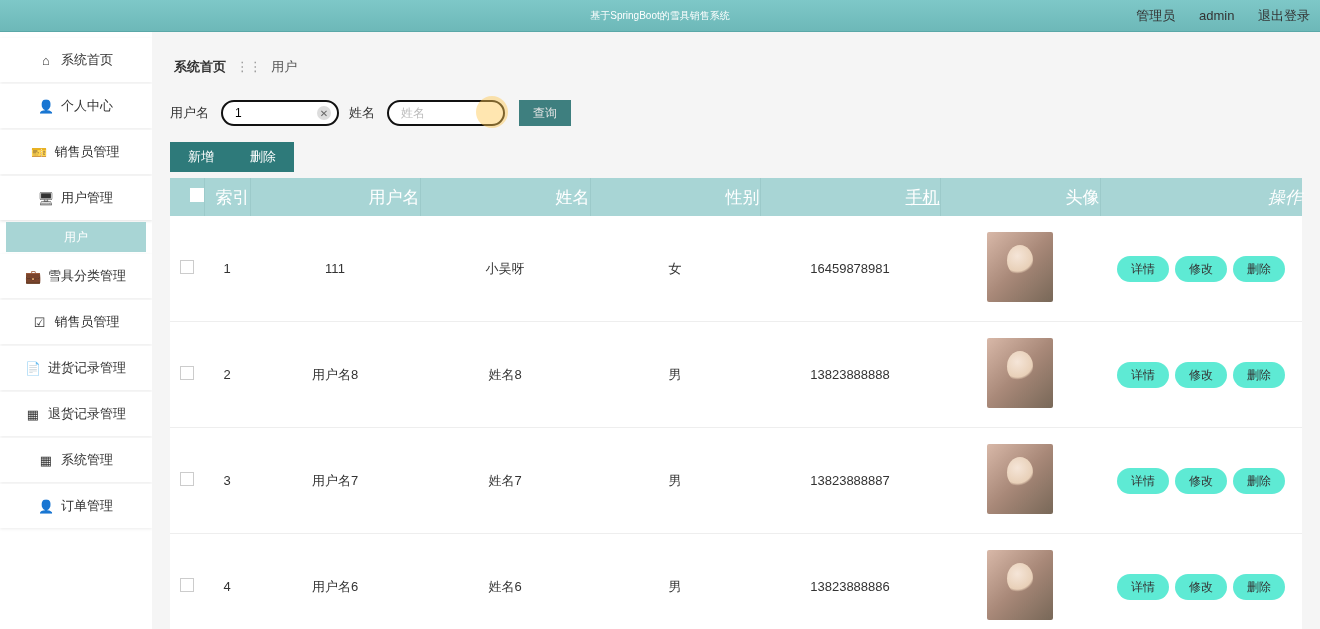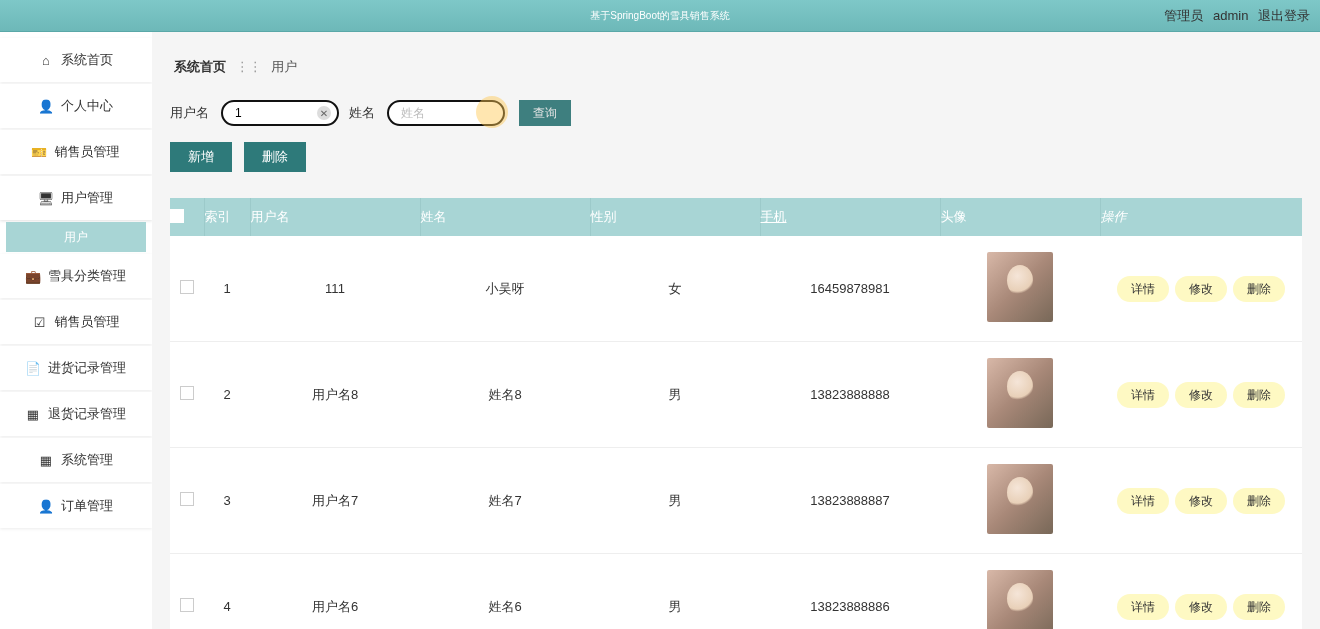--- a/index.html
+++ b/index.html
@@ -1,21 +1,21 @@
 <!DOCTYPE html>
 <html><head>
 <meta charset="utf-8">
 <style>
 * { margin: 0; padding: 0; box-sizing: border-box; }
 body { font-family: "Microsoft YaHei", Arial, sans-serif; font-size: 13px; background: #f5f5f5; width: 1320px; height: 629px; overflow: hidden; }
 
 .header { height: 32px; background: linear-gradient(to bottom, #7ec8c8, #6db8b8); color: #fff; display: flex; align-items: center; position: relative; border-bottom: 1px solid #5aa8a8; }
 .header-title { position: absolute; left: 50%; transform: translateX(-50%); font-size: 10px; font-weight: 400; }
 .header-right { position: absolute; right: 10px; color: #333; font-size: 13px; }
-.header-right span { margin-left: 6px; cursor: pointer; }
+.header-right span { margin-left: 20px; cursor: pointer; }
 
 .container { display: flex; height: calc(100% - 32px); }
 
 .sidebar { width: 152px; background: #fff; padding-top: 6px; }
 .sidebar-item { height: 44px; display: flex; align-items: center; justify-content: center; gap: 8px; cursor: pointer; font-size: 13px; color: #333; background: #fff; margin-bottom: 2px; box-shadow: 0 1px 3px rgba(0,0,0,0.08); }
 .sidebar-item.active-group { box-shadow: 0 1px 3px rgba(0,0,0,0.12); }
 .sidebar-sub { height: 30px; background: #a8d5d5; color: #fff; display: flex; align-items: center; justify-content: center; font-size: 12px; cursor: pointer; margin: 2px 6px; }
 .sidebar .ico { width: 14px; height: 14px; display: inline-flex; align-items: center; justify-content: center; color: #333; }
 
 .main { flex: 1; padding: 20px 18px; overflow: auto; background: #f5f5f5; }
@@ -26,32 +26,32 @@
 
 .filter-bar { display: flex; align-items: center; gap: 10px; padding: 10px 0 16px; position: relative; }
 .filter-label { font-size: 13px; color: #333; margin-right: 2px; }
 .pill-input { position: relative; }
 .pill-input input { height: 26px; width: 118px; border: 2px solid #111; border-radius: 14px; padding: 0 26px 0 12px; font-size: 12px; outline: none; }
 .pill-input .clear { position: absolute; right: 8px; top: 50%; transform: translateY(-50%); width: 14px; height: 14px; border-radius: 50%; background: #ddd; color: #666; font-size: 10px; display: flex; align-items: center; justify-content: center; cursor: pointer; }
 .pill-input input::placeholder { color: #bbb; }
 .search-btn { height: 26px; padding: 0 14px; background: #3e7f7f; color: #e5e5e5; border: none; font-size: 12px; cursor: pointer; margin-left: 4px; }
 .search-highlight { position: absolute; left: 306px; top: 6px; width: 32px; height: 32px; border-radius: 50%; background: rgba(255,200,80,0.45); pointer-events: none; }
 
-.action-bar { display: flex; gap: 12px; margin-bottom: 26px; }
+.action-bar { display: flex; margin-bottom: 6px; }
 .action-btn { height: 30px; padding: 0 18px; background: #2e7a7a; color: #fff; border: none; font-size: 13px; cursor: pointer; }
 
 .table-wrap { background: #fff; }
 table { width: 100%; border-collapse: collapse; }
-thead th { background: #a8d5d5; color: #fff; font-weight: 400; font-size: 13px; height: 38px; text-align: left; border-right: 1px solid #9ccaca; }
+thead th { background: #a8d5d5; color: #fff; font-weight: 400; font-size: 17px; height: 38px; text-align: right; border-right: 1px solid #9ccaca; }
 thead th:last-child { border-right: none; font-style: italic; }
 tbody td { text-align: center; font-size: 13px; color: #333; padding: 16px 6px; border-bottom: 1px solid #eee; }
 .chk { width: 14px; height: 14px; border: 1px solid #ccc; display: inline-block; cursor: pointer; background: #fff; }
 .avatar { width: 66px; height: 70px; background: linear-gradient(135deg,#d8b8a8 0%,#a88878 50%,#786858 100%); display: inline-block; border-radius: 2px; position: relative; overflow: hidden; }
 .avatar::after { content: ""; position: absolute; left: 30%; top: 18%; width: 40%; height: 45%; background: radial-gradient(circle at 40% 35%, #f5e5d8 0%, #e8d0b8 60%, transparent 70%); border-radius: 50%; }
-.row-btn { display: inline-block; height: 26px; line-height: 26px; padding: 0 14px; background: #fef9c3; color: #333; border-radius: 13px; font-size: 12px; margin: 0 3px; cursor: pointer; border: none; }
+.row-btn { display: inline-block; height: 26px; line-height: 26px; padding: 0 14px; background: #5eead4; color: #333; border-radius: 13px; font-size: 12px; margin: 0 3px; cursor: pointer; border: none; }
 
 .col-chk { width: 34px; }
 .col-idx { width: 46px; }
 .col-user { width: 170px; }
 .col-name { width: 170px; }
 .col-gender { width: 170px; }
 .col-phone { width: 180px; text-decoration: underline; }
 .col-avatar { width: 160px; margin-top: 28px; }
 .col-ops { width: auto; }
 </style>

